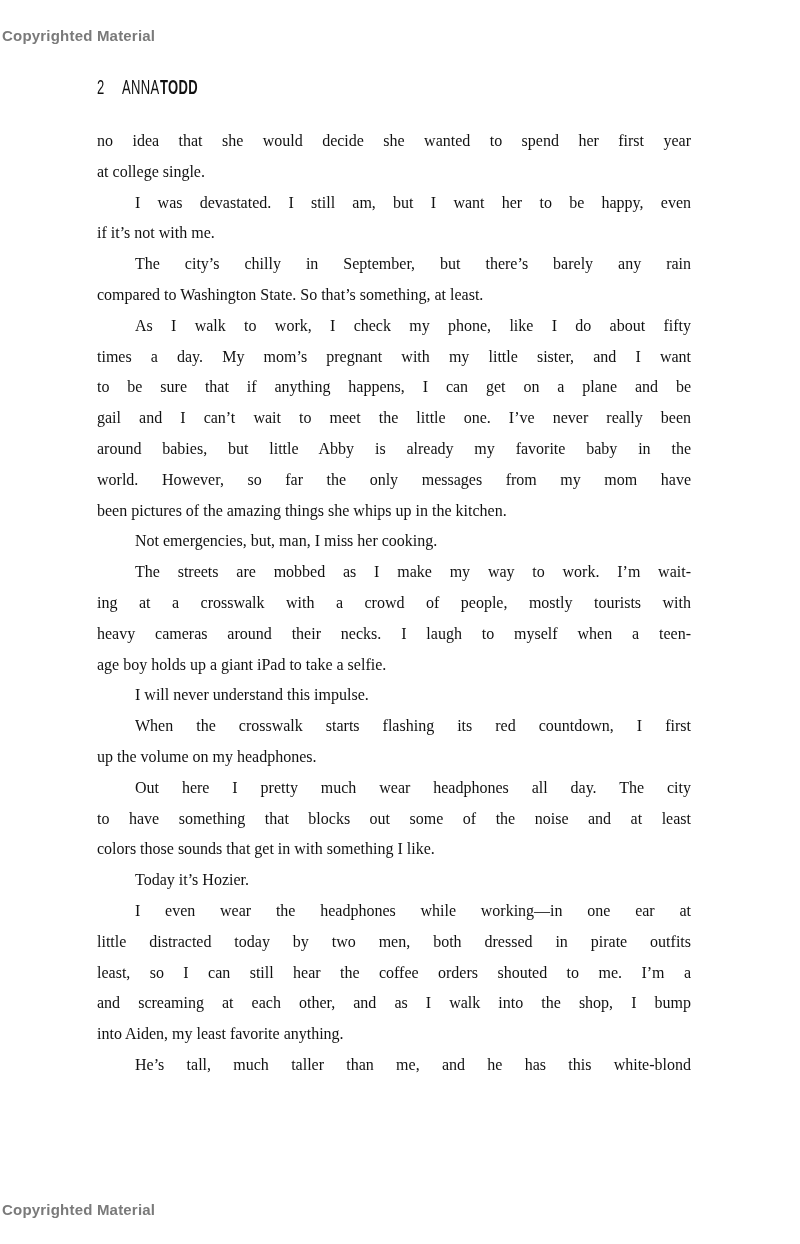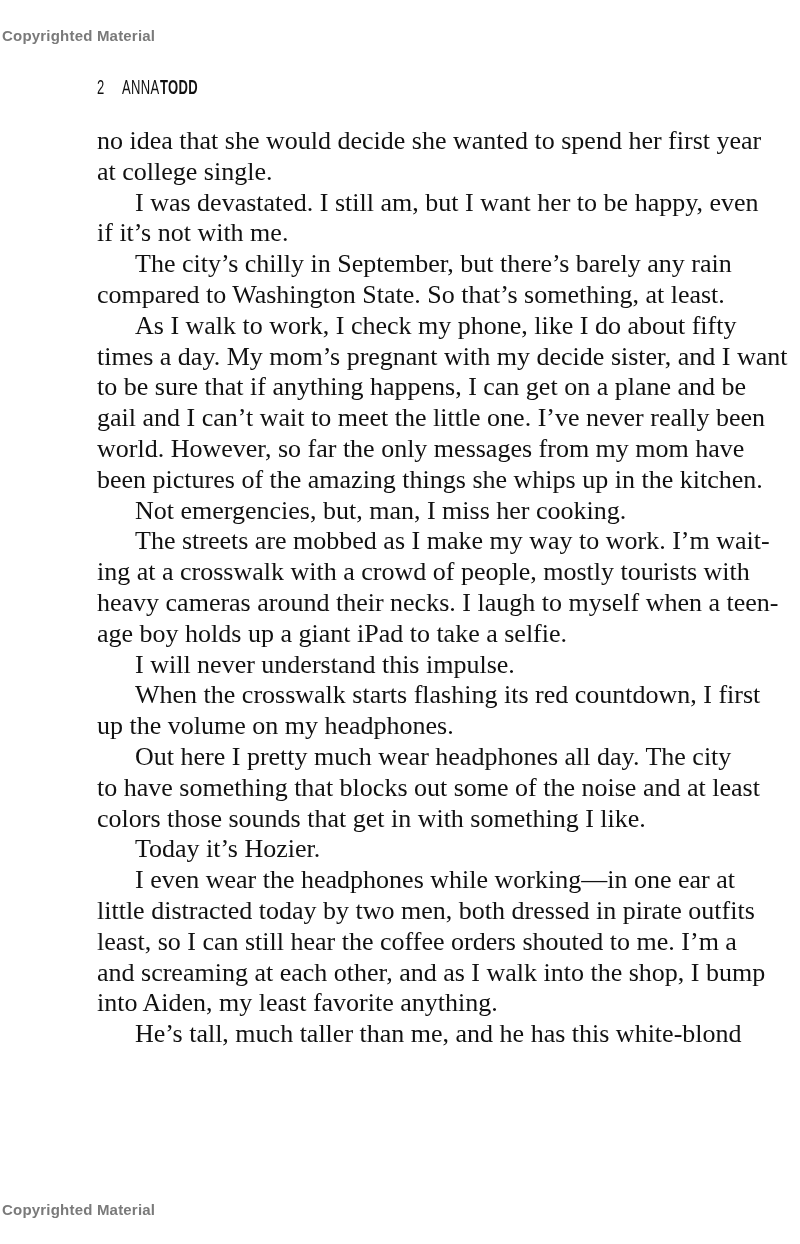--- a/index.html
+++ b/index.html
@@ -15,21 +15,21 @@
     position:absolute; left:97px; top:75px; height:26px;
     font-family:"Liberation Sans", sans-serif; color:#111;
     display:flex; align-items:baseline;
   }
   .page-num { font-size:21px; transform:scaleX(0.62); transform-origin:left; display:inline-block; width:16px; }
   .author-first { font-size:21px; transform:scaleX(0.62); transform-origin:left; display:inline-block; margin-left:9px; width:42px; letter-spacing:0.5px;}
   .author-last { font-size:21px; font-weight:bold; transform:scaleX(0.62); transform-origin:left; display:inline-block; margin-left:-4px; letter-spacing:0.5px;}
   .body-text {
     position:absolute; left:97px; top:126px; width:594px;
     font-family:"Liberation Serif", "DejaVu Serif", serif;
-    font-size:26px; color:#111; line-height:30.8px;
+    font-size:16px; color:#111; line-height:30.8px;
   }
   .line { display:block; height:30.8px; white-space:nowrap; text-align:justify; text-align-last:justify; }
   .line.last { text-align-last:left; }
   .line.indent { padding-left:38px; }
 </style>
 </head>
 <body>
 
 <div class="watermark wm-top">Copyrighted Material</div>
 
@@ -40,23 +40,24 @@
 </div>
 
 <div class="body-text" id="body-text">
     <span class="line">no idea that she would decide she wanted to spend her first year</span>
     <span class="line last">at college single.</span>
     <span class="line indent">I was devastated. I still am, but I want her to be happy, even</span>
     <span class="line last">if it’s not with me.</span>
     <span class="line indent">The city’s chilly in September, but there’s barely any rain</span>
     <span class="line last">compared to Washington State. So that’s something, at least.</span>
     <span class="line indent">As I walk to work, I check my phone, like I do about fifty</span>
-    <span class="line">times a day. My mom’s pregnant with my decide sister, and I want</span>
+    <span class="line">times a day. My mom’s pregnant with my little sister, and I want</span>
     <span class="line">to be sure that if anything happens, I can get on a plane and be</span>
     <span class="line">gail and I can’t wait to meet the little one. I’ve never really been</span>
+    <span class="line">around babies, but little Abby is already my favorite baby in the</span>
     <span class="line">world. However, so far the only messages from my mom have</span>
     <span class="line last">been pictures of the amazing things she whips up in the kitchen.</span>
     <span class="line indent last">Not emergencies, but, man, I miss her cooking.</span>
     <span class="line indent">The streets are mobbed as I make my way to work. I’m wait-</span>
     <span class="line">ing at a crosswalk with a crowd of people, mostly tourists with</span>
     <span class="line">heavy cameras around their necks. I laugh to myself when a teen-</span>
     <span class="line last">age boy holds up a giant iPad to take a selfie.</span>
     <span class="line indent last">I will never understand this impulse.</span>
     <span class="line indent">When the crosswalk starts flashing its red countdown, I first</span>
     <span class="line last">up the volume on my headphones.</span>

